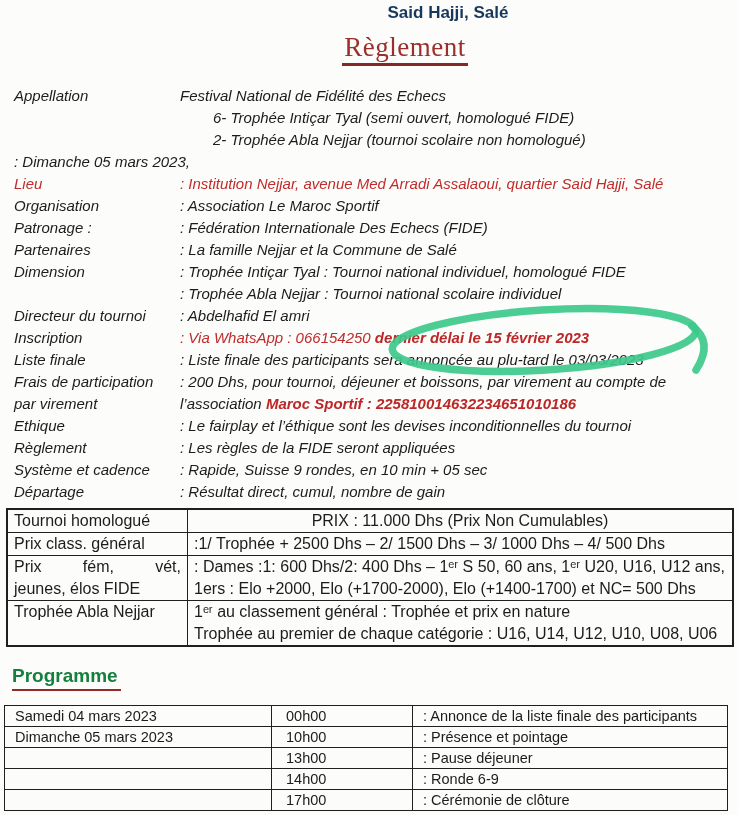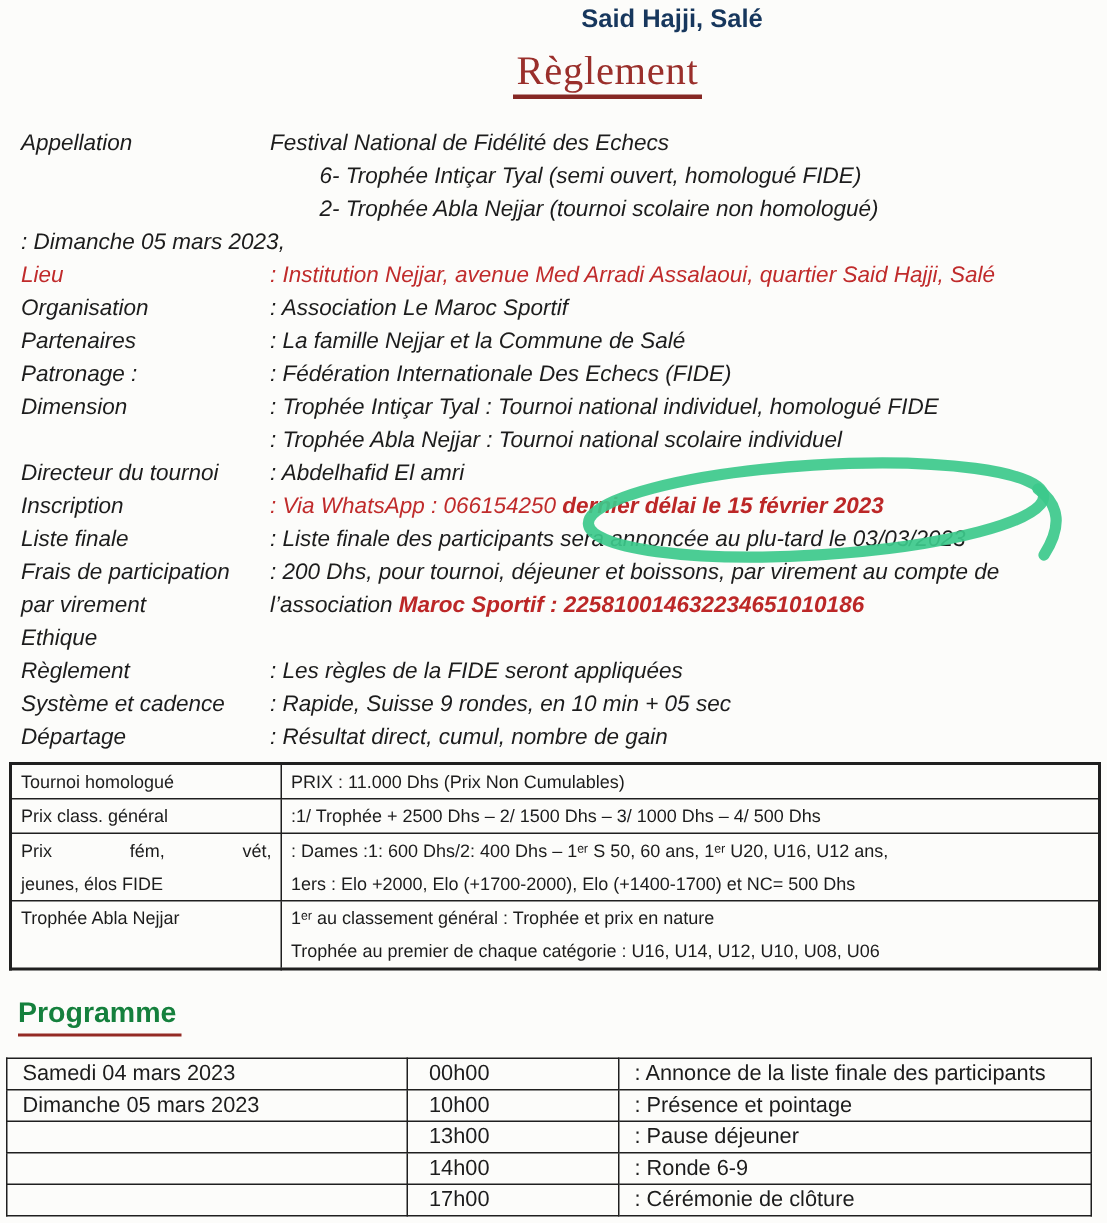--- a/index.html
+++ b/index.html
@@ -26,24 +26,24 @@
   .info-row{display:flex;padding-left:14px;min-height:22px;}
   .info-label{width:166px;flex:0 0 166px;}
   .info-value{flex:1;padding-right:2px;white-space:nowrap;}
   .indent .info-value{padding-left:33px;}
   .red{color:#c02b2b;}
   .red-bold{color:#bc2727;font-weight:bold;}
 
   
   table{border-collapse:collapse;}
   .prize-table{margin:5px 0 0 6px;width:728px;table-layout:fixed;
-    border:2px solid #1f1f1f;font-size:12px;line-height:22px;}
+    border:2px solid #1f1f1f;font-size:16px;line-height:22px;}
   .prize-table td{border:1.5px solid #1f1f1f;padding:0 6px;vertical-align:top;}
   .prize-table td.c1{width:167px;}
-  .prize-center{text-align:left;}
+  .prize-center{text-align:center;}
   .justify-line{text-align:justify;text-align-last:justify;display:block;}
 
   
   .prog-wrap{margin:17px 0 0 12px;height:32px;}
   .prog-heading{display:inline-block;font-weight:bold;font-size:19px;line-height:24px;
     color:#15803d;border-bottom:2.5px solid #942a24;padding:0 3px 1px 0;}
 
   .sched-table{margin:9px 0 0 4px;width:724px;table-layout:fixed;
     border:1.5px solid #1f1f1f;font-size:14.5px;}
   .sched-table td{border:1.5px solid #1f1f1f;height:20px;line-height:19px;
@@ -84,28 +84,28 @@
     </div>
     <div class="info-row red">
       <span class="info-label">Lieu</span>
       <span class="info-value">: Institution Nejjar, avenue Med Arradi Assalaoui, quartier Said Hajji, Salé</span>
     </div>
     <div class="info-row">
       <span class="info-label">Organisation</span>
       <span class="info-value">: Association Le Maroc Sportif</span>
     </div>
     <div class="info-row">
+      <span class="info-label">Patronage :</span>
+      <span class="info-value">: Fédération Internationale Des Echecs (FIDE)</span>
+    </div>
+    <div class="info-row">
       <span class="info-label">Partenaires</span>
       <span class="info-value">: La famille Nejjar et la Commune de Salé</span>
     </div>
     <div class="info-row">
-      <span class="info-label">Patronage :</span>
-      <span class="info-value">: Fédération Internationale Des Echecs (FIDE)</span>
-    </div>
-    <div class="info-row">
       <span class="info-label">Dimension</span>
       <span class="info-value">: Trophée Intiçar Tyal : Tournoi national individuel, homologué FIDE</span>
     </div>
     <div class="info-row">
       <span class="info-label"></span>
       <span class="info-value">: Trophée Abla Nejjar : Tournoi national scolaire individuel</span>
     </div>
     <div class="info-row">
       <span class="info-label">Directeur du tournoi</span>
       <span class="info-value">: Abdelhafid El amri</span>
@@ -121,20 +121,21 @@
     <div class="info-row">
       <span class="info-label">Frais de participation</span>
       <span class="info-value">: 200 Dhs, pour tournoi, déjeuner et boissons, par virement au compte de</span>
     </div>
     <div class="info-row">
       <span class="info-label">par virement</span>
       <span class="info-value"><span>l’association </span><span class="red-bold">Maroc Sportif : 225810014632234651010186</span></span>
     </div>
     <div class="info-row">
       <span class="info-label">Ethique</span>
+      <span class="info-value">: Le fairplay et l’éthique sont les devises inconditionnelles du tournoi</span>
     </div>
     <div class="info-row">
       <span class="info-label">Règlement</span>
       <span class="info-value">: Les règles de la FIDE seront appliquées</span>
     </div>
     <div class="info-row">
       <span class="info-label">Système et cadence</span>
       <span class="info-value">: Rapide, Suisse 9 rondes, en 10 min + 05 sec</span>
     </div>
     <div class="info-row">

